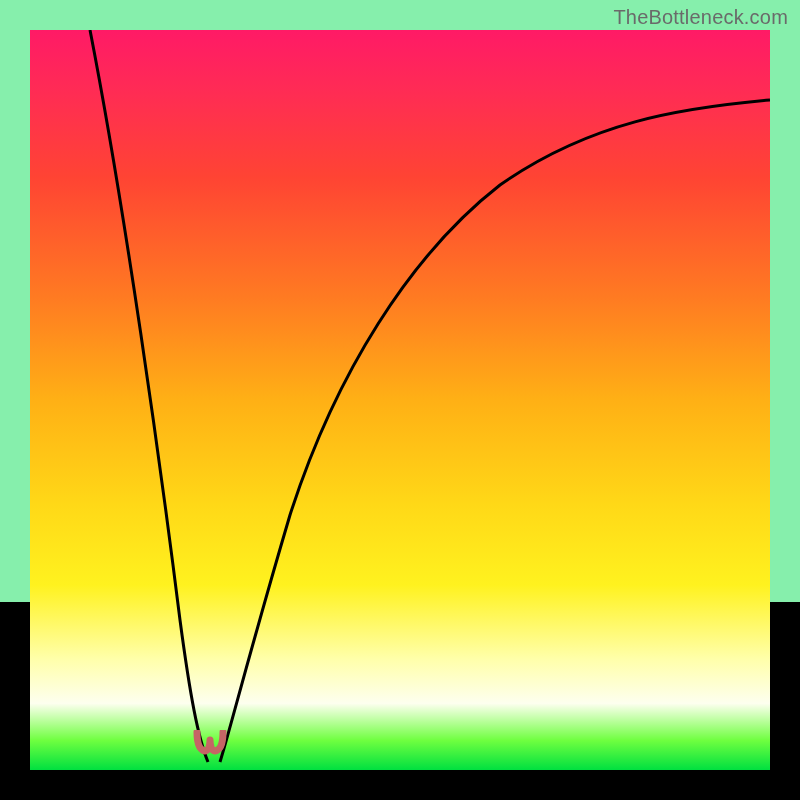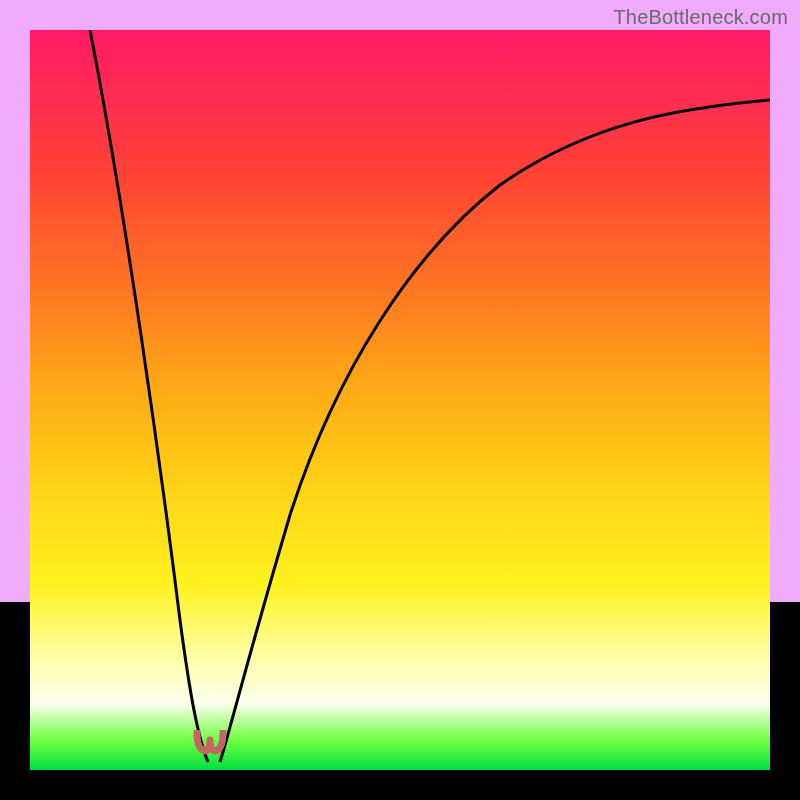--- a/index.html
+++ b/index.html
@@ -9,21 +9,21 @@
     height: 800px;
     background: #000;
     overflow: hidden;
   }
   .frame {
     position: absolute;
     top: 0;
     left: 0;
     width: 800px;
     height: 602px;
-    background: #f0abfc;
+    background: #86efac;
   }
   .plot {
     position: absolute;
     top: 30px;
     left: 30px;
     width: 740px;
     height: 740px;
     
     background: linear-gradient(
       to bottom,

